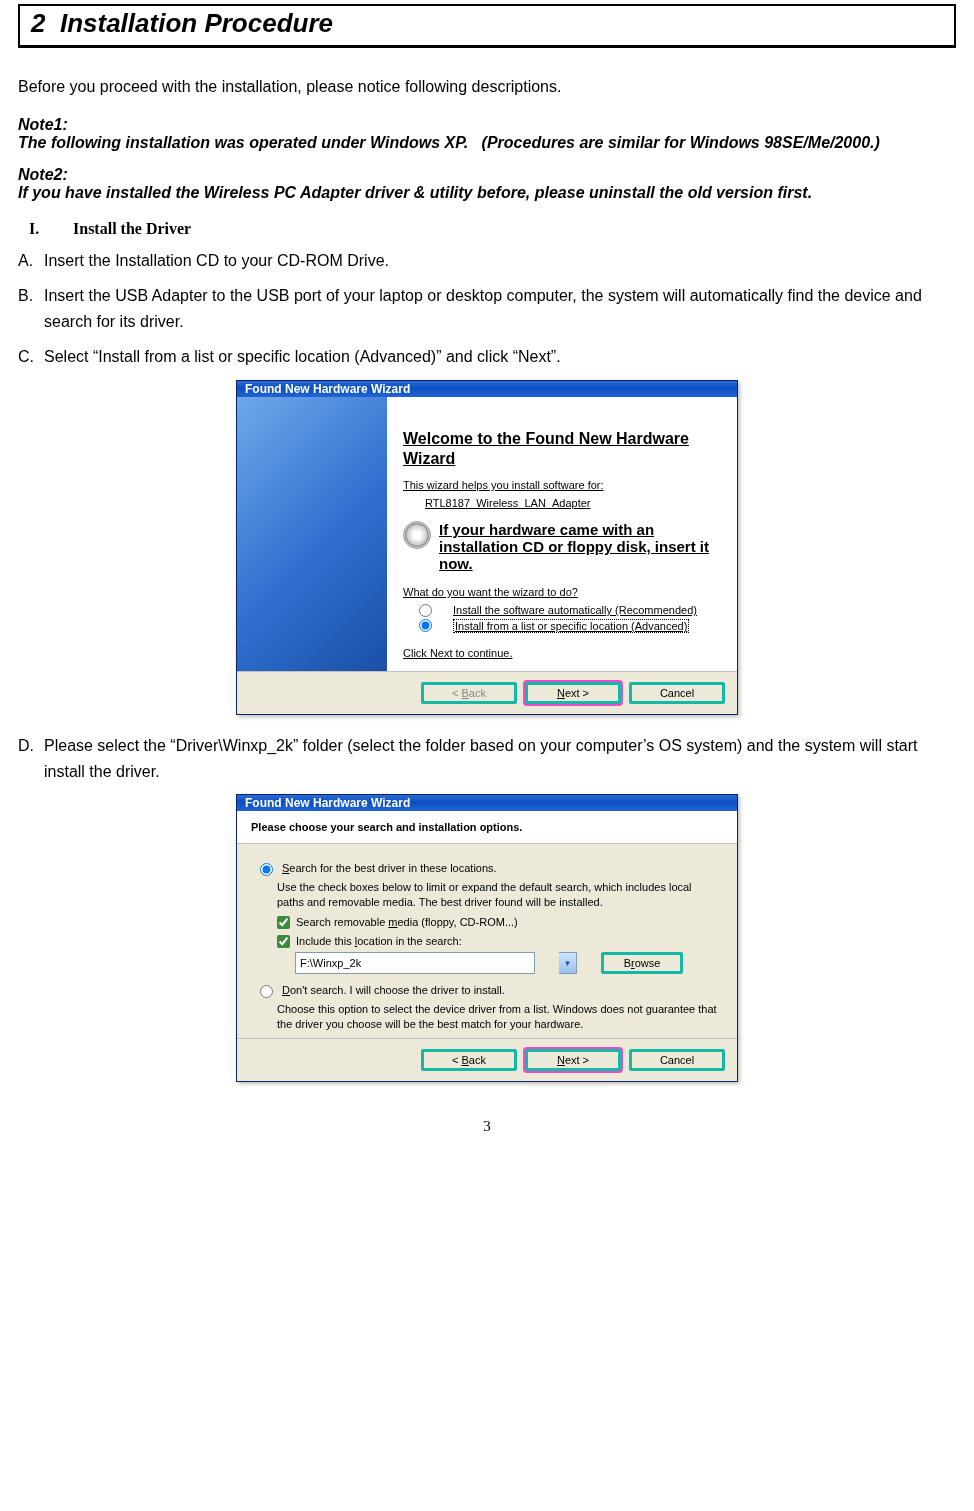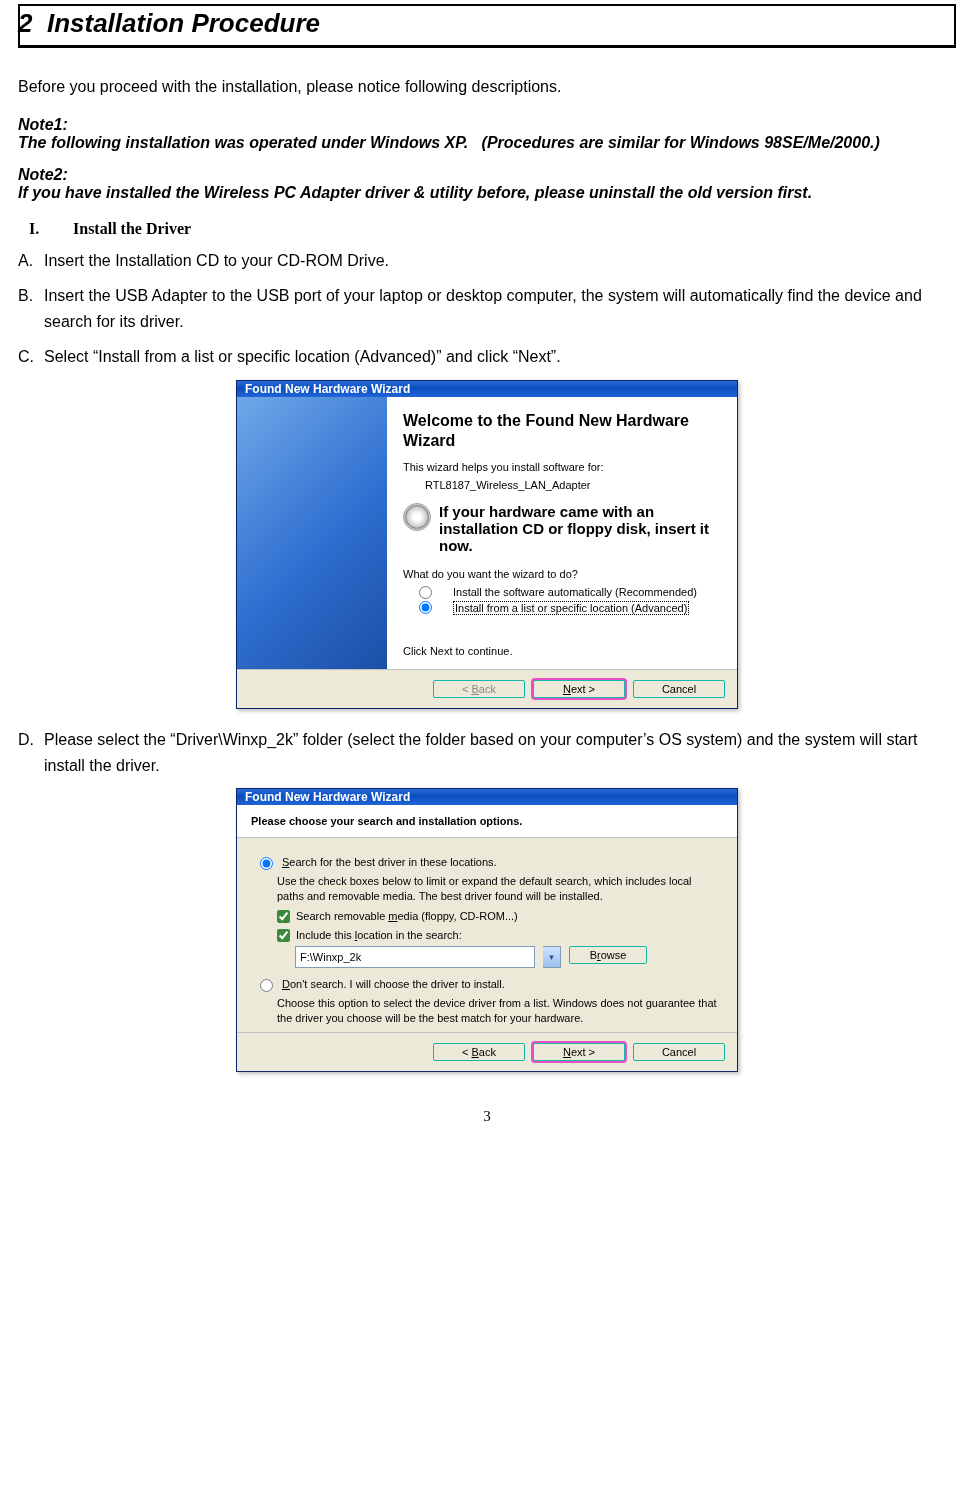--- a/index.html
+++ b/index.html
@@ -8,21 +8,21 @@
     color: #000;
     background: #fff;
     margin: 0;
     padding: 0 18px;
     width: 938px;
   }
   .section-title {
     font-size: 26px;
     font-weight: bold;
     font-style: italic;
-    padding: 4px 4px 6px 0;
+    padding: 4px 4px 6px 13px;
     border: 3px solid #000;
     border-left: none;
     border-right: none;
     border-top: none;
     margin: 4px 0 28px 0;
     outline: 2px solid #000;
     outline-offset: -2px;
   }
   .body-text {
     margin: 10px 0 18px 0;
@@ -70,22 +70,23 @@
   .wizard .content {
     background: #fff;
     display: flex;
   }
   .wizard .left {
     width: 150px;
     background: linear-gradient(135deg,#6fa8e8,#2f6fd0 55%,#1b4fa6);
   }
   .wizard .right {
     flex: 1;
-    padding: 14px 16px 6px 16px;
+    padding: 32px 16px 6px 16px;
     color: #000;
+    text-decoration: underline;
   }
   .wiz-h1 { font-size: 16px; font-weight: bold; line-height: 1.25; margin-bottom: 10px; }
   .wiz-p  { font-size: 11px; margin: 6px 0; }
   .device { margin: 4px 0 12px 22px; font-size: 11px; }
   .cd-row { display:flex; align-items:flex-start; gap:8px; font-weight:bold; font-size:15px; margin:8px 0 14px 0; }
   .cd-row .cd-icon {
     width:26px; height:26px; border-radius:50%;
     background: radial-gradient(circle,#fff 20%,#c8c8c8 55%,#888 60%,#ddd 70%);
     border:1px solid #999; flex:0 0 auto;
   }
@@ -93,21 +94,21 @@
   .radio-row input { margin:0; }
   .radio-row.selected span { border:1px dotted #000; padding:0 1px; }
   .wiz-footer {
     background:#ece9d8;
     border-top:1px solid #c0c0c0;
     padding:10px 12px;
     display:flex; justify-content:flex-end; gap:8px;
   }
   .wiz-btn {
     min-width:74px; padding:2px 8px;
-    background:#ece9d8; border:1px solid #14b8a6;
+    background:#ece9d8; border:3px solid #14b8a6;
     font-family:Tahoma,sans-serif; font-size:11px;
     text-align:center; border-radius:2px;
   }
   .wiz-btn.disabled { color:#888; }
   .wiz-btn .u { text-decoration: underline; }
   .wiz-btn.highlight {
     box-shadow: 0 0 0 2px #e84fc7;
     border-radius: 2px;
   }
   
@@ -116,21 +117,21 @@
     border-bottom:1px solid #c0c0c0;
   }
   .wizard2 .body-grey {
     background:#ece9d8; padding:14px 18px 6px 18px; font-size:11px;
   }
   .opt-row { display:flex; align-items:flex-start; gap:6px; margin:4px 0; }
   .opt-row input[type=radio]{ margin-top:1px; }
   .sub { margin-left:22px; font-size:11px; color:#000; line-height:1.35; }
   .chk-row { display:flex; align-items:flex-start; gap:6px; margin:6px 0 2px 22px; font-size:11px; }
   .chk-row input { accent-color:#3a8a3a; margin:0; }
-  .path-row { display:flex; align-items:flex-start; gap:8px; margin:4px 0 10px 40px; }
+  .path-row { display:flex; align-items:flex-start; gap:24px; margin:4px 0 10px 40px; }
   .path-row input[type=text] {
     width:230px; height:18px; font-size:11px; padding:1px 4px;
     border:1px solid #7f9db9;
   }
   .dd-arrow {
     width:17px; height:20px; border:1px solid #7f9db9; border-left:none;
     background:linear-gradient(#cde3ff,#9cc0ee);
     display:flex; align-items:center; justify-content:center; font-size:9px; color:#24508f;
   }
   .page-num { text-align:center; font-family:"Times New Roman",serif; font-size:15px; margin:36px 0 6px 0; }
@@ -188,21 +189,21 @@
       </div>
       <div class="wiz-p">What do you want the wizard to do?</div>
       <label class="radio-row">
         <input type="radio" name="w1" style="">
         <span>Install the software automatically (Recommended)</span>
       </label>
       <label class="radio-row selected">
         <input type="radio" name="w1" checked="" style="">
         <span>Install from a list or specific location (Advanced)</span>
       </label>
-      <div class="wiz-p" style="margin-top:30px">Click Next to continue.</div>
+      <div class="wiz-p" style="margin-top:14px">Click Next to continue.</div>
     </div>
   </div>
   <div class="wiz-footer">
     <div class="wiz-btn disabled">&lt; <span class="u">B</span>ack</div>
     <div class="wiz-btn highlight"><span class="u">N</span>ext &gt;</div>
     <div class="wiz-btn"><span>Cancel</span></div>
   </div>
 </div>
 
 <div class="step">

